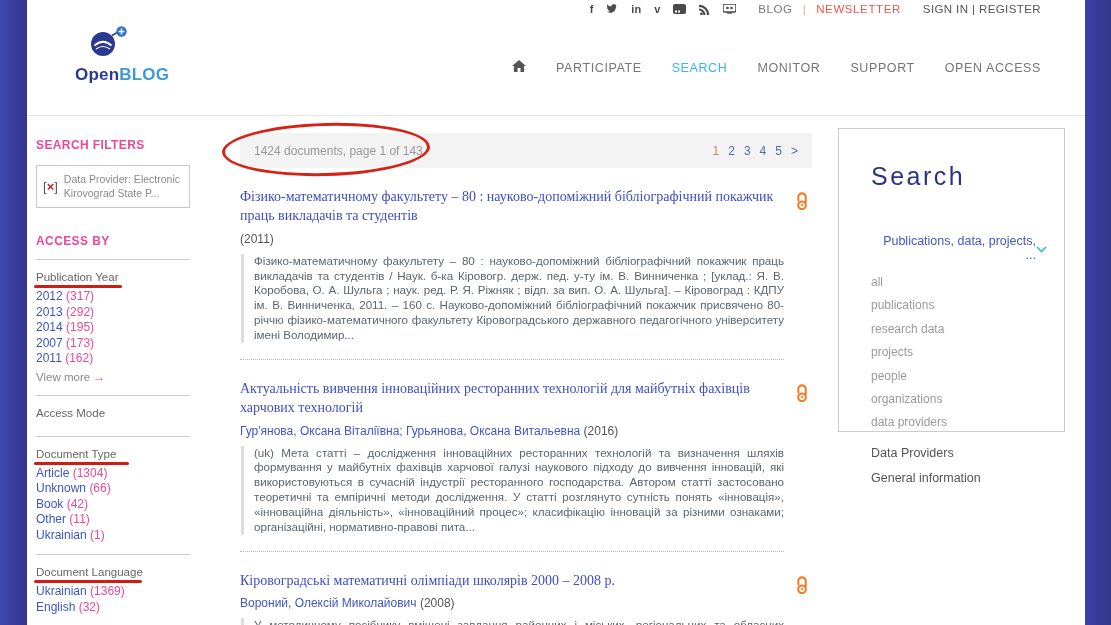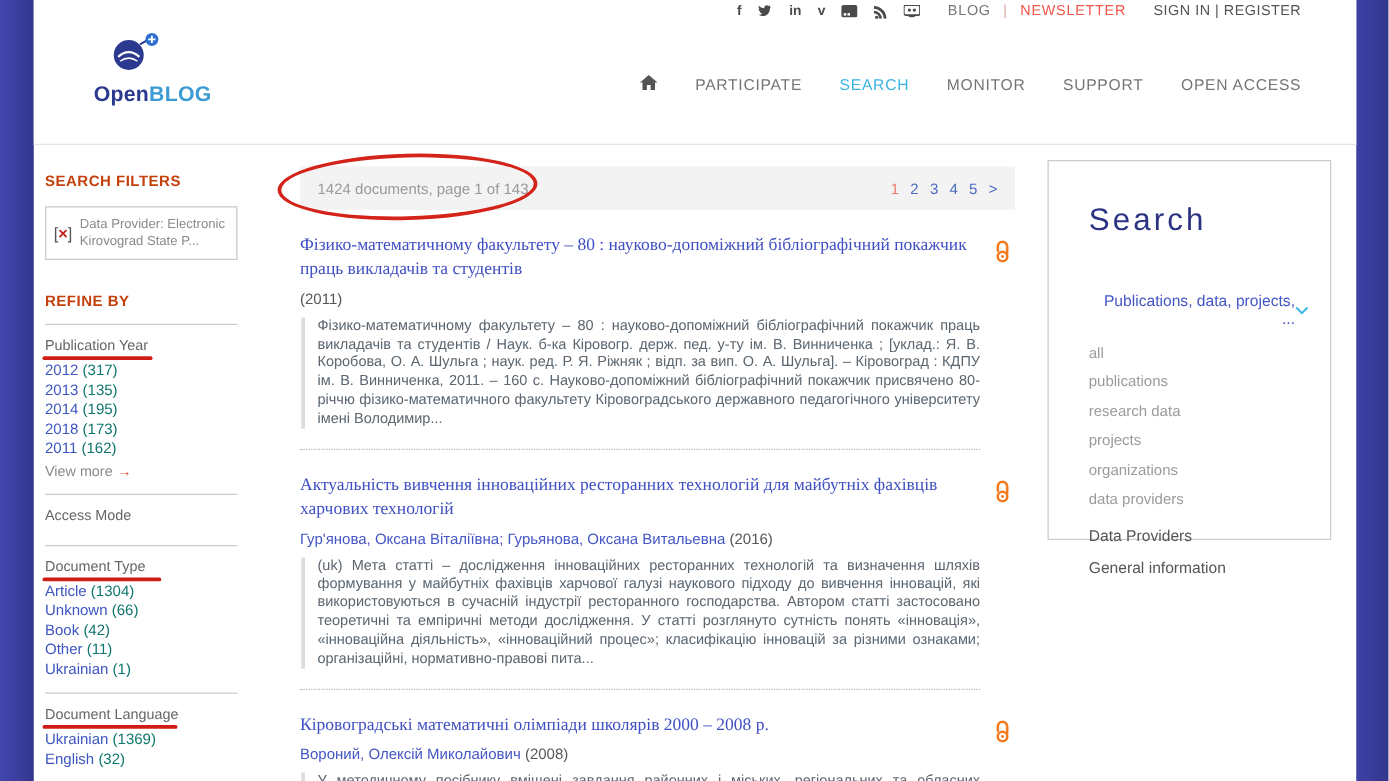--- a/index.html
+++ b/index.html
@@ -29,32 +29,32 @@
   .logo-text { font-size:17px; font-weight:bold; margin-top:1px; letter-spacing:.2px; }
   .logo-open { color:#2b3a8f; } .logo-aire { color:#3d9bd4; }
 
   .nav { position:absolute; right:44px; top:60px; display:flex; gap:30px; align-items:center;
          font-size:12.5px; color:#757575; letter-spacing:.6px; }
   .nav-item { cursor:pointer; }
   .nav-item.active { color:#3cb4e5; }
 
   
   .lsb { position:absolute; left:36px; top:138px; width:182px; font-size:12px; }
-  .lsb-title { color:#c2410c; font-size:12px; letter-spacing:.4px; font-weight:bold; }
+  .lsb-title { color:#ec4899; font-size:12px; letter-spacing:.4px; font-weight:bold; }
   .chip { border:1px solid #c9c9c9; width:154px; margin-top:13px; padding:7px 6px; display:flex; gap:6px; align-items:center; background:#fff; }
   .chip-brackets { color:#555; font-size:13px; }
   .chip-x { color:#c4201c; font-size:13px; font-weight:bold; cursor:pointer; }
   .chip-label { font-size:10.5px; color:#8a8a8a; line-height:1.3; }
   .refine { margin-top:26px; }
   .sb-hr { border:none; border-top:1px solid #ccc; width:154px; margin:11px 0 9px; }
   .sec-title { color:#666; font-size:11.5px; position:relative; display:inline-block; margin:2px 0 6px; }
   .redline { position:absolute; height:3px; background:#cf1d15; border-radius:2px; left:-2px; bottom:-5px; }
   .f-item { line-height:15.5px; white-space:nowrap; }
   .f-link { color:#3d56c0; cursor:pointer; text-decoration:none; }
-  .f-count { color:#0f766e; }
+  .f-count { color:#ec4899; }
   .view-more { color:#8a8a8a; font-size:11.5px; margin-top:3px; cursor:pointer; }
   .vm-arrow { color:#e2574c; font-size:12px; }
 
   
   .main { position:absolute; left:240px; top:133px; width:572px; }
   .rbar { position:relative; background:#f3f3f3; height:35px; display:flex; align-items:center;
           justify-content:space-between; padding:0 14px; }
   .rsum { color:#999; font-size:12px; }
   .pag { display:flex; gap:9px; font-size:12px; }
   .pag span { cursor:pointer; color:#4a6bbf; }
@@ -154,32 +154,32 @@
   </div>
 
   <div class="lsb">
     <div class="lsb-title">SEARCH FILTERS</div>
 
     <div class="chip">
       <span><span class="chip-brackets">[</span><span class="chip-x">×</span><span class="chip-brackets">]</span></span>
       <span class="chip-label">Data Provider: Electronic Kirovograd State P...</span>
     </div>
 
-    <div class="lsb-title refine">REFINE BY</div>
+    <div class="lsb-title refine">ACCESS BY</div>
     <hr class="sb-hr">
 
     <div>
       <span class="sec-title">
         <span>Publication Year</span>
         <span class="redline" style="width:88px;"></span>
       </span>
       <div class="f-item"><a class="f-link">2012</a> <span class="f-count">(317)</span></div>
-      <div class="f-item"><a class="f-link">2013</a> <span class="f-count">(135)</span></div>
+      <div class="f-item"><a class="f-link">2013</a> <span class="f-count">(292)</span></div>
       <div class="f-item"><a class="f-link">2014</a> <span class="f-count">(195)</span></div>
-      <div class="f-item"><a class="f-link">2018</a> <span class="f-count">(173)</span></div>
+      <div class="f-item"><a class="f-link">2007</a> <span class="f-count">(173)</span></div>
       <div class="f-item"><a class="f-link">2011</a> <span class="f-count">(162)</span></div>
       <div class="view-more"><span>View more</span> <span class="vm-arrow">→</span></div>
     </div>
     <hr class="sb-hr">
 
     <div>
       <span class="sec-title"><span>Access Mode</span></span>
     </div>
     <hr class="sb-hr">
 
@@ -273,19 +273,20 @@
         <svg width="11" height="7" viewBox="0 0 11 7">
             <polyline points="1,1 5.5,5.5 10,1" fill="none" stroke="#3cb4e5" stroke-width="1.6"></polyline>
           </svg>
       </span>
     </div>
     <div class="opts">
       <div class="opt">all</div>
       <div class="opt">publications</div>
       <div class="opt">research data</div>
       <div class="opt">projects</div>
+      <div class="opt">people</div>
       <div class="opt">organizations</div>
       <div class="opt">data providers</div>
     </div>
     <div class="rlink">Data Providers</div>
     <div class="rlink">General information</div>
   </div>
 </div>
 
 </body></html>

